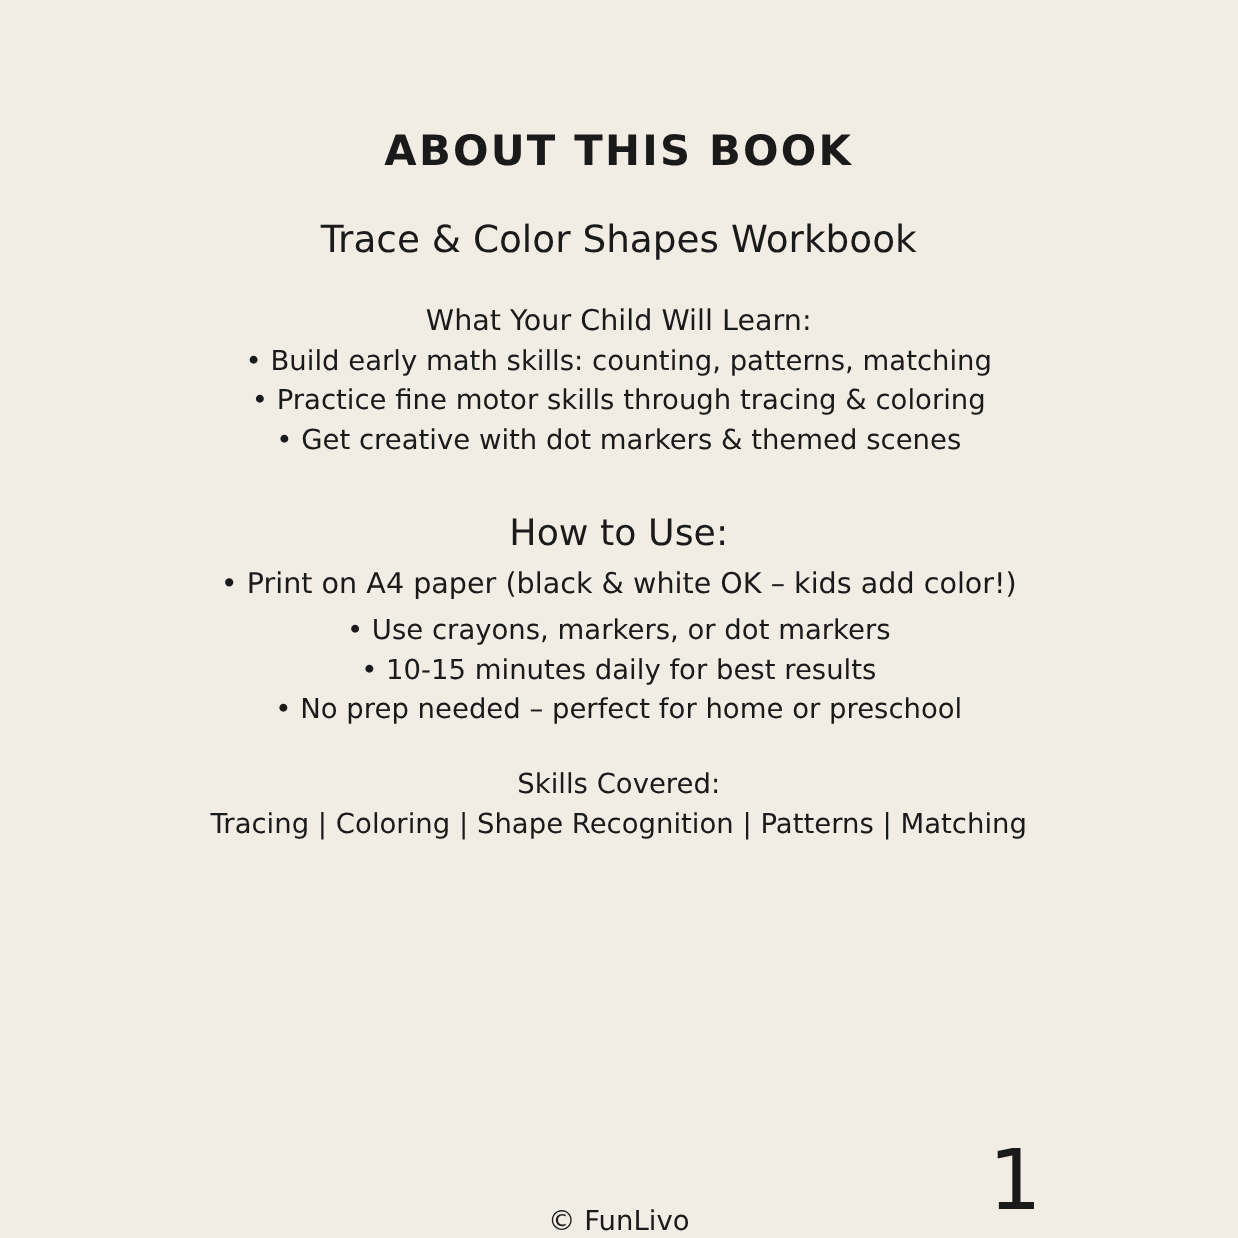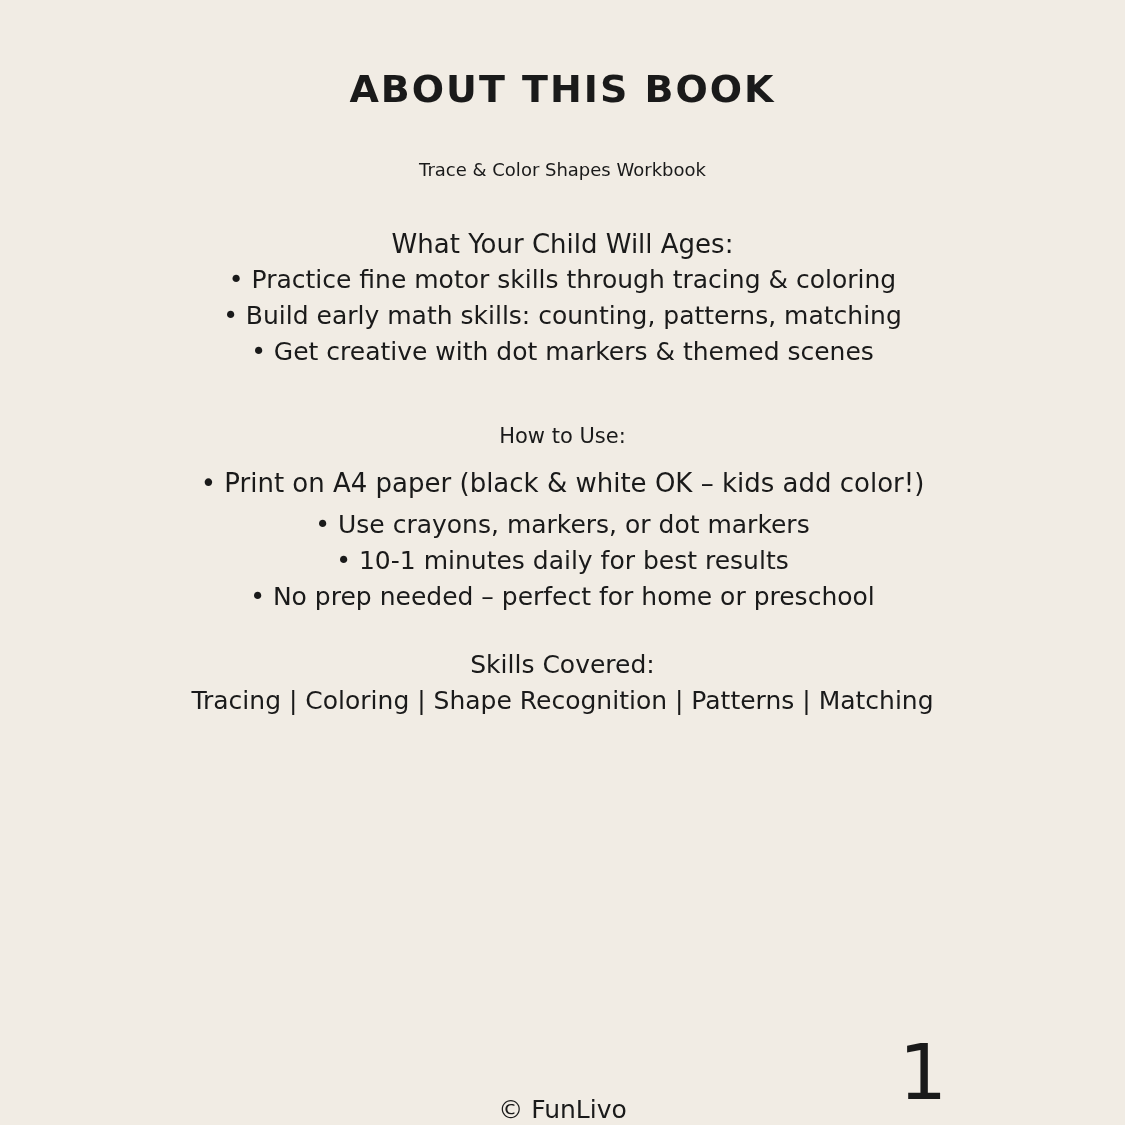--- a/index.html
+++ b/index.html
@@ -11,34 +11,34 @@
     height: 1125px;
     background: #f1ece4;
     color: #1a1a1a;
     font-family: "DejaVu Sans", "Liberation Sans", sans-serif;
     overflow: hidden;
     position: relative;
   }
   .page {
     width: 1010px;
     margin: 0 auto;
-    padding-top: 66px;
+    padding-top: 114px;
     text-align: center;
   }
   .title {
     font-size: 38px;
     line-height: 46px;
     font-weight: 600;
     letter-spacing: 2px;
   }
   .subtitle {
     margin-top: 40px;
   }
   .subtitle .line {
-    font-size: 18px;
+    font-size: 34px;
     line-height: 36px;
   }
   .section-learn {
     margin-top: 38px;
   }
   .section-heading {
     font-size: 26px;
     line-height: 36px;
   }
   ul.plain {
@@ -47,21 +47,21 @@
     padding: 0;
   }
   .bullet {
     font-size: 25px;
     line-height: 36px;
   }
   .section-howto {
     margin-top: 42px;
   }
   .howto-heading {
-    font-size: 21px;
+    font-size: 33px;
     line-height: 48px;
   }
   .bullet-large {
     font-size: 26px;
     line-height: 47px;
     max-width: 850px;
     margin: 0 auto;
   }
   .section-skills {
     margin-top: 32px;
@@ -101,34 +101,34 @@
 
 <div class="page">
 
   <div class="title">ABOUT THIS BOOK</div>
 
   <div class="subtitle">
     <div class="line">Trace &amp; Color Shapes Workbook</div>
   </div>
 
   <div class="section-learn">
-    <div class="section-heading">What Your Child Will Ages:</div>
+    <div class="section-heading">What Your Child Will Learn:</div>
     <ul class="plain">
+      <li class="bullet">• Build early math skills: counting, patterns, matching</li>
       <li class="bullet">• Practice fine motor skills through tracing &amp; coloring</li>
-      <li class="bullet">• Build early math skills: counting, patterns, matching</li>
       <li class="bullet">• Get creative with dot markers &amp; themed scenes</li>
     </ul>
   </div>
 
   <div class="section-howto">
     <div class="howto-heading">How to Use:</div>
     <div class="bullet-large">• Print on A4 paper (black &amp; white OK – kids add color!)</div>
     <ul class="plain">
       <li class="bullet">• Use crayons, markers, or dot markers</li>
-      <li class="bullet">• 10-1 minutes daily for best results</li>
+      <li class="bullet">• 10-15 minutes daily for best results</li>
       <li class="bullet">• No prep needed – perfect for home or preschool</li>
     </ul>
   </div>
 
   <div class="section-skills">
     <div class="skills-heading">Skills Covered:</div>
     <div class="skills-list">Tracing | Coloring | Shape Recognition | Patterns | Matching</div>
   </div>
 
 

